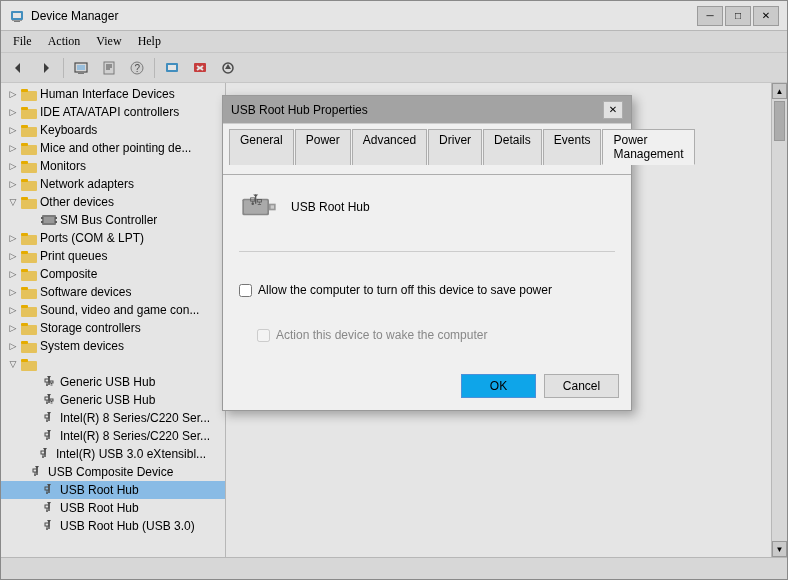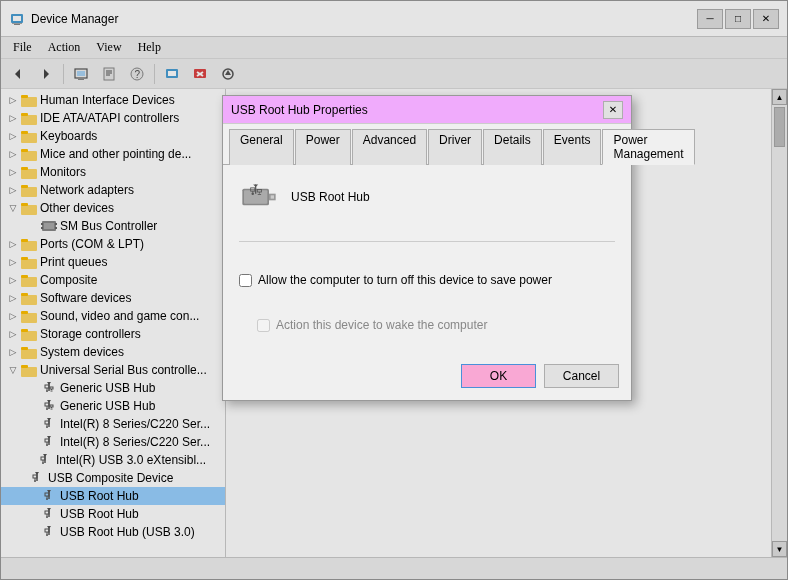--- a/index.html
+++ b/index.html
@@ -19,21 +19,21 @@
       height: 580px;
       background: #f0f0f0;
       border: 1px solid #999;
       display: flex;
       flex-direction: column;
     }
 
     
     .title-bar {
       background: #ffffff;
-      height: 36px;
+      height: 30px;
       display: flex;
       align-items: center;
       padding: 0 8px;
       border-bottom: 1px solid #ccc;
       justify-content: space-between;
     }
     .title-bar-left {
       display: flex;
       align-items: center;
       gap: 6px;
@@ -203,21 +203,21 @@
     }
 
     
     .dialog {
       background: #f0f0f0;
       border: 1px solid #999;
       box-shadow: 4px 4px 10px rgba(0,0,0,0.3);
       width: 410px;
     }
     .dialog-title-bar {
-      background: #f0abfc;
+      background: #a3a3a3;
       height: 28px;
       display: flex;
       align-items: center;
       justify-content: space-between;
       padding: 0 8px;
       border-bottom: 1px solid #ccc;
     }
     .dialog-title-text {
       font-size: 12px;
     }
@@ -229,21 +229,21 @@
       display: flex;
       align-items: center;
       justify-content: center;
       cursor: pointer;
       font-size: 10px;
     }
 
     
     .tab-bar {
       display: flex;
-      padding: 4px 6px 0 6px;
+      padding: 4px 6px 10px 6px;
       background: #f0f0f0;
       border-bottom: 1px solid #adadad;
       gap: 1px;
     }
     .tab {
       padding: 3px 10px;
       background: #e1e1e1;
       border: 1px solid #adadad;
       border-bottom: none;
       font-size: 12px;
@@ -314,21 +314,21 @@
       height: 24px;
       background: #e1e1e1;
       border: 1px solid #adadad;
       font-size: 12px;
       cursor: pointer;
       display: flex;
       align-items: center;
       justify-content: center;
     }
     .dialog-btn.primary {
-      background: #f9a8d4;
+      background: #0ea5e9;
       border-color: #4a90d9;
     }
   </style>
 </head>
 <body>
 
 <div class="main-window">
 
   <div class="title-bar">
     <div class="title-bar-left">
@@ -583,21 +583,20 @@
       </div>
 
       <div class="tree-item" style="padding-left:4px">
         <div class="tree-expander">▽</div>
         <div class="tree-icon">
           <svg width="16" height="14" viewBox="0 0 16 14">
               <rect x="0" y="4" width="16" height="10" fill="#ffd966" rx="1"></rect>
               <rect x="0" y="2" width="7" height="3" fill="#ffc000" rx="1"></rect>
             </svg>
         </div>
-        <span class="tree-label">Universal Serial Bus controlle...</span>
       </div>
 
       <div class="tree-item" style="padding-left:24px">
         <div class="tree-expander" style="opacity:0">▷</div>
         <div class="tree-icon">
           <svg width="14" height="14" viewBox="0 0 14 14">
             <line x1="7" y1="1" x2="7" y2="10" stroke="#555" stroke-width="1.5"></line>
             <polygon points="5,1 9,1 7,4" fill="#555"></polygon>
             <rect x="3" y="4" width="4" height="3" fill="none" stroke="#555" stroke-width="1"></rect>
             <line x1="5" y1="7" x2="5" y2="9" stroke="#555" stroke-width="1"></line>

